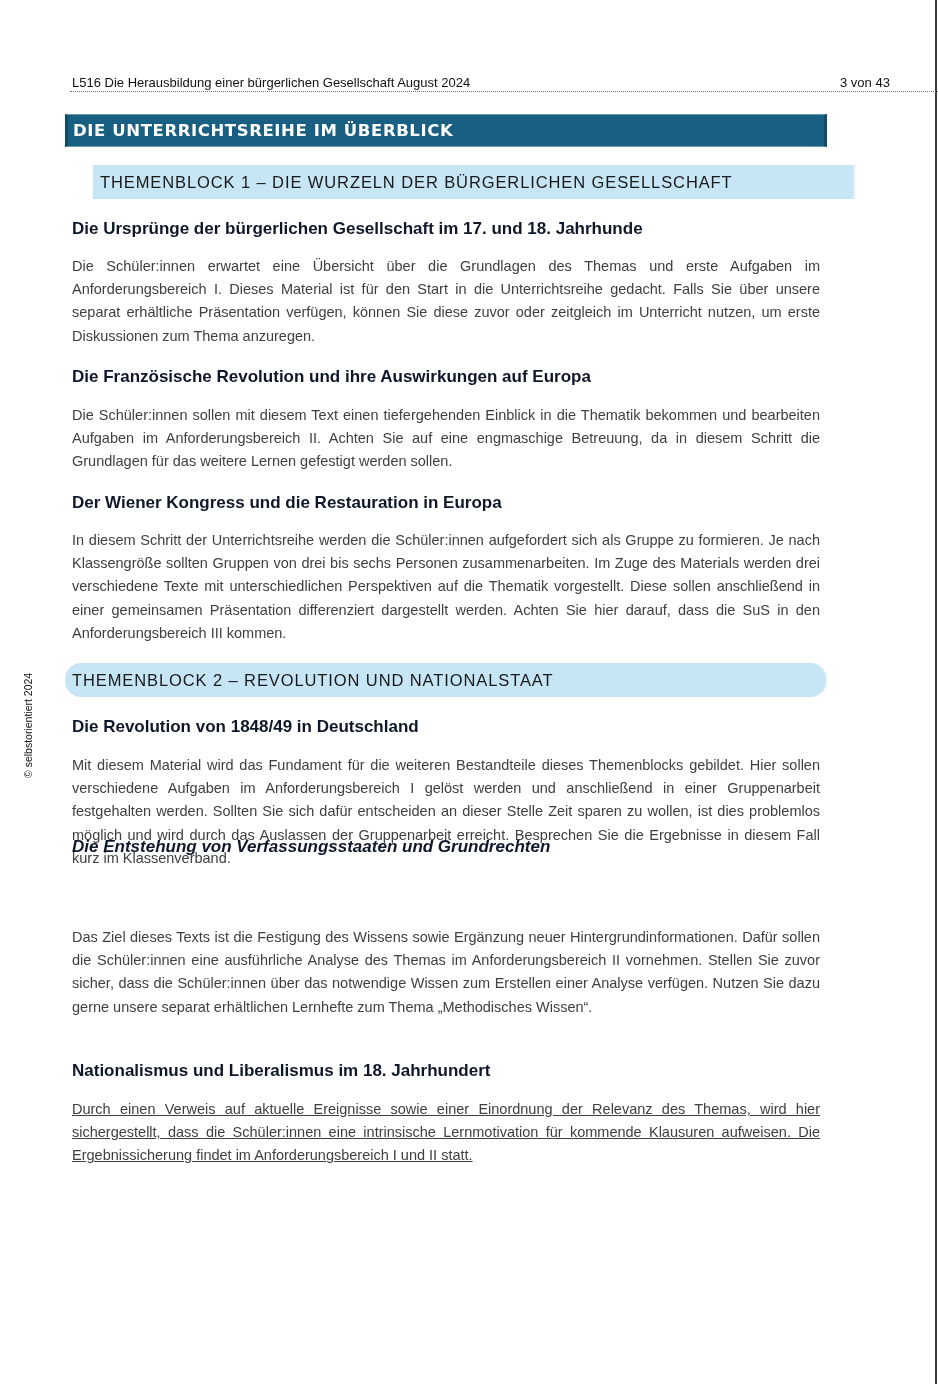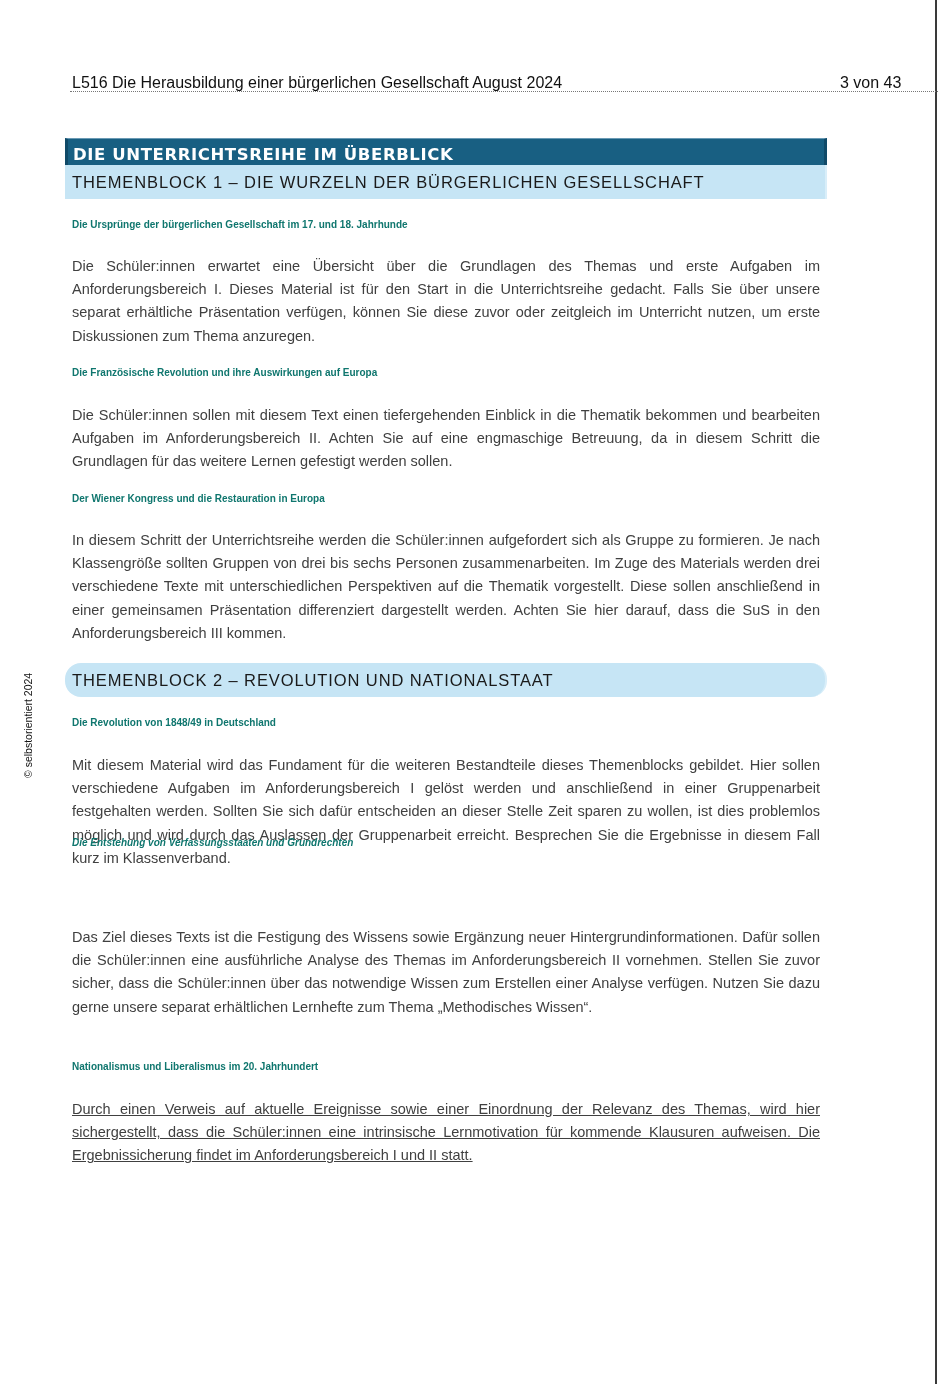--- a/index.html
+++ b/index.html
@@ -4,46 +4,46 @@
 <style>
   html, body { margin: 0; padding: 0; }
   body {
     width: 938px; height: 1384px; background: #ffffff; position: relative; overflow: hidden;
     font-family: "Liberation Sans", sans-serif; color: #111111;
   }
   .right-edge { position: absolute; left: 935px; top: 0; width: 2px; height: 1384px; background: #3a3a3a; }
   .header-bar {
     position: absolute; left: 70px; top: 76px; width: 868px; height: 15px;
     border-bottom: 1px dotted #777;
-    font-size: 16px; line-height: 14px; color: #111;
+    font-size: 13px; line-height: 14px; color: #111;
   }
   .header-bar .title { position: absolute; left: 2px; top: 0; }
   .header-bar .page { position: absolute; left: 770px; top: 0; }
   .side-copy {
     position: absolute; left: 22px; top: 778px; transform-origin: left top;
     transform: rotate(-90deg); font-size: 10.5px; white-space: nowrap; color: #111;
   }
   .main-title {
     position: absolute; left: 65px; top: 114px; width: 762px; height: 33px;
     background: #185f82; border-top: 1px solid #6a9ab4; border-bottom: 1px solid #6a9ab4;
-    border-left: 3px solid #104a68; border-right: 3px solid #104a68; box-sizing: border-box; margin-top: 24px;
+    border-left: 3px solid #104a68; border-right: 3px solid #104a68; box-sizing: border-box;
   }
   .main-title span {
     position: absolute; left: 5px; top: 6px; color: #ffffff; font-weight: bold;
     font-size: 16.5px; letter-spacing: 0.6px; font-family: "DejaVu Sans", sans-serif;
   }
   .block-heading {
     position: absolute; left: 65px; width: 762px; height: 34px; background: #c6e5f5;
     box-sizing: border-box; border-right: 2px solid #d9eef9;
   }
   .block-heading span {
     position: absolute; left: 7px; top: 8px; font-size: 16.5px; letter-spacing: 0.9px; color: #1a1a1a;
   }
   .subhead {
-    position: absolute; left: 72px; font-weight: bold; font-size: 10px; color: #0f766e;
+    position: absolute; left: 72px; font-weight: bold; font-size: 17px; color: #0f172a;
   }
   .para {
     position: absolute; left: 72px; width: 748px; font-size: 14.5px; line-height: 23.2px;
     text-align: justify; color: #404040;
   }
 </style>
 </head>
 <body>
 
 <div class="right-edge"></div>
@@ -52,21 +52,21 @@
   <span class="title">L516 Die Herausbildung einer bürgerlichen Gesellschaft August 2024</span>
   <span class="page">3 von 43</span>
 </div>
 
 <div class="side-copy">© selbstorientiert 2024</div>
 
 <div class="main-title">
   <span>DIE UNTERRICHTSREIHE IM ÜBERBLICK</span>
 </div>
 
-<div class="block-heading" style="top:165px;">
+<div class="block-heading" style="top:165px;margin-left:28px;">
   <span>THEMENBLOCK 1 – DIE WURZELN DER BÜRGERLICHEN GESELLSCHAFT</span>
 </div>
 
 <div class="subhead" style="top:219px;">Die Ursprünge der bürgerlichen Gesellschaft im 17. und 18. Jahrhunde</div>
 <div class="para" style="top:255px;">Die Schüler:innen erwartet eine Übersicht über die Grundlagen des Themas und erste Aufgaben im Anforderungsbereich I. Dieses Material ist für den Start in die Unterrichtsreihe gedacht. Falls Sie über unsere separat erhältliche Präsentation verfügen, können Sie diese zuvor oder zeitgleich im Unterricht nutzen, um erste Diskussionen zum Thema anzuregen.</div>
 
 <div class="subhead" style="top:367px;">Die Französische Revolution und ihre Auswirkungen auf Europa</div>
 <div class="para" style="top:404px;">Die Schüler:innen sollen mit diesem Text einen tiefergehenden Einblick in die Thematik bekommen und bearbeiten Aufgaben im Anforderungsbereich II. Achten Sie auf eine engmaschige Betreuung, da in diesem Schritt die Grundlagen für das weitere Lernen gefestigt werden sollen.</div>
 
 <div class="subhead" style="top:493px;">Der Wiener Kongress und die Restauration in Europa</div>
@@ -75,14 +75,14 @@
 <div class="block-heading" style="top:663px;border-radius:16px;">
   <span>THEMENBLOCK 2 – REVOLUTION UND NATIONALSTAAT</span>
 </div>
 
 <div class="subhead" style="top:717px;">Die Revolution von 1848/49 in Deutschland</div>
 <div class="para" style="top:754px;">Mit diesem Material wird das Fundament für die weiteren Bestandteile dieses Themenblocks gebildet. Hier sollen verschiedene Aufgaben im Anforderungsbereich I gelöst werden und anschließend in einer Gruppenarbeit festgehalten werden. Sollten Sie sich dafür entscheiden an dieser Stelle Zeit sparen zu wollen, ist dies problemlos möglich und wird durch das Auslassen der Gruppenarbeit erreicht. Besprechen Sie die Ergebnisse in diesem Fall kurz im Klassenverband.</div>
 
 <div class="subhead" style="top:837px;font-style:italic;">Die Entstehung von Verfassungsstaaten und Grundrechten</div>
 <div class="para" style="top:926px;">Das Ziel dieses Texts ist die Festigung des Wissens sowie Ergänzung neuer Hintergrundinformationen. Dafür sollen die Schüler:innen eine ausführliche Analyse des Themas im Anforderungsbereich II vornehmen. Stellen Sie zuvor sicher, dass die Schüler:innen über das notwendige Wissen zum Erstellen einer Analyse verfügen. Nutzen Sie dazu gerne unsere separat erhältlichen Lernhefte zum Thema „Methodisches Wissen“.</div>
 
-<div class="subhead" style="top:1061px;">Nationalismus und Liberalismus im 20. Jahrhundert</div>
+<div class="subhead" style="top:1061px;">Nationalismus und Liberalismus im 18. Jahrhundert</div>
 <div class="para" style="top:1098px;text-decoration:underline;">Durch einen Verweis auf aktuelle Ereignisse sowie einer Einordnung der Relevanz des Themas, wird hier sichergestellt, dass die Schüler:innen eine intrinsische Lernmotivation für kommende Klausuren aufweisen. Die Ergebnissicherung findet im Anforderungsbereich I und II statt.</div>
 
 </body></html>

